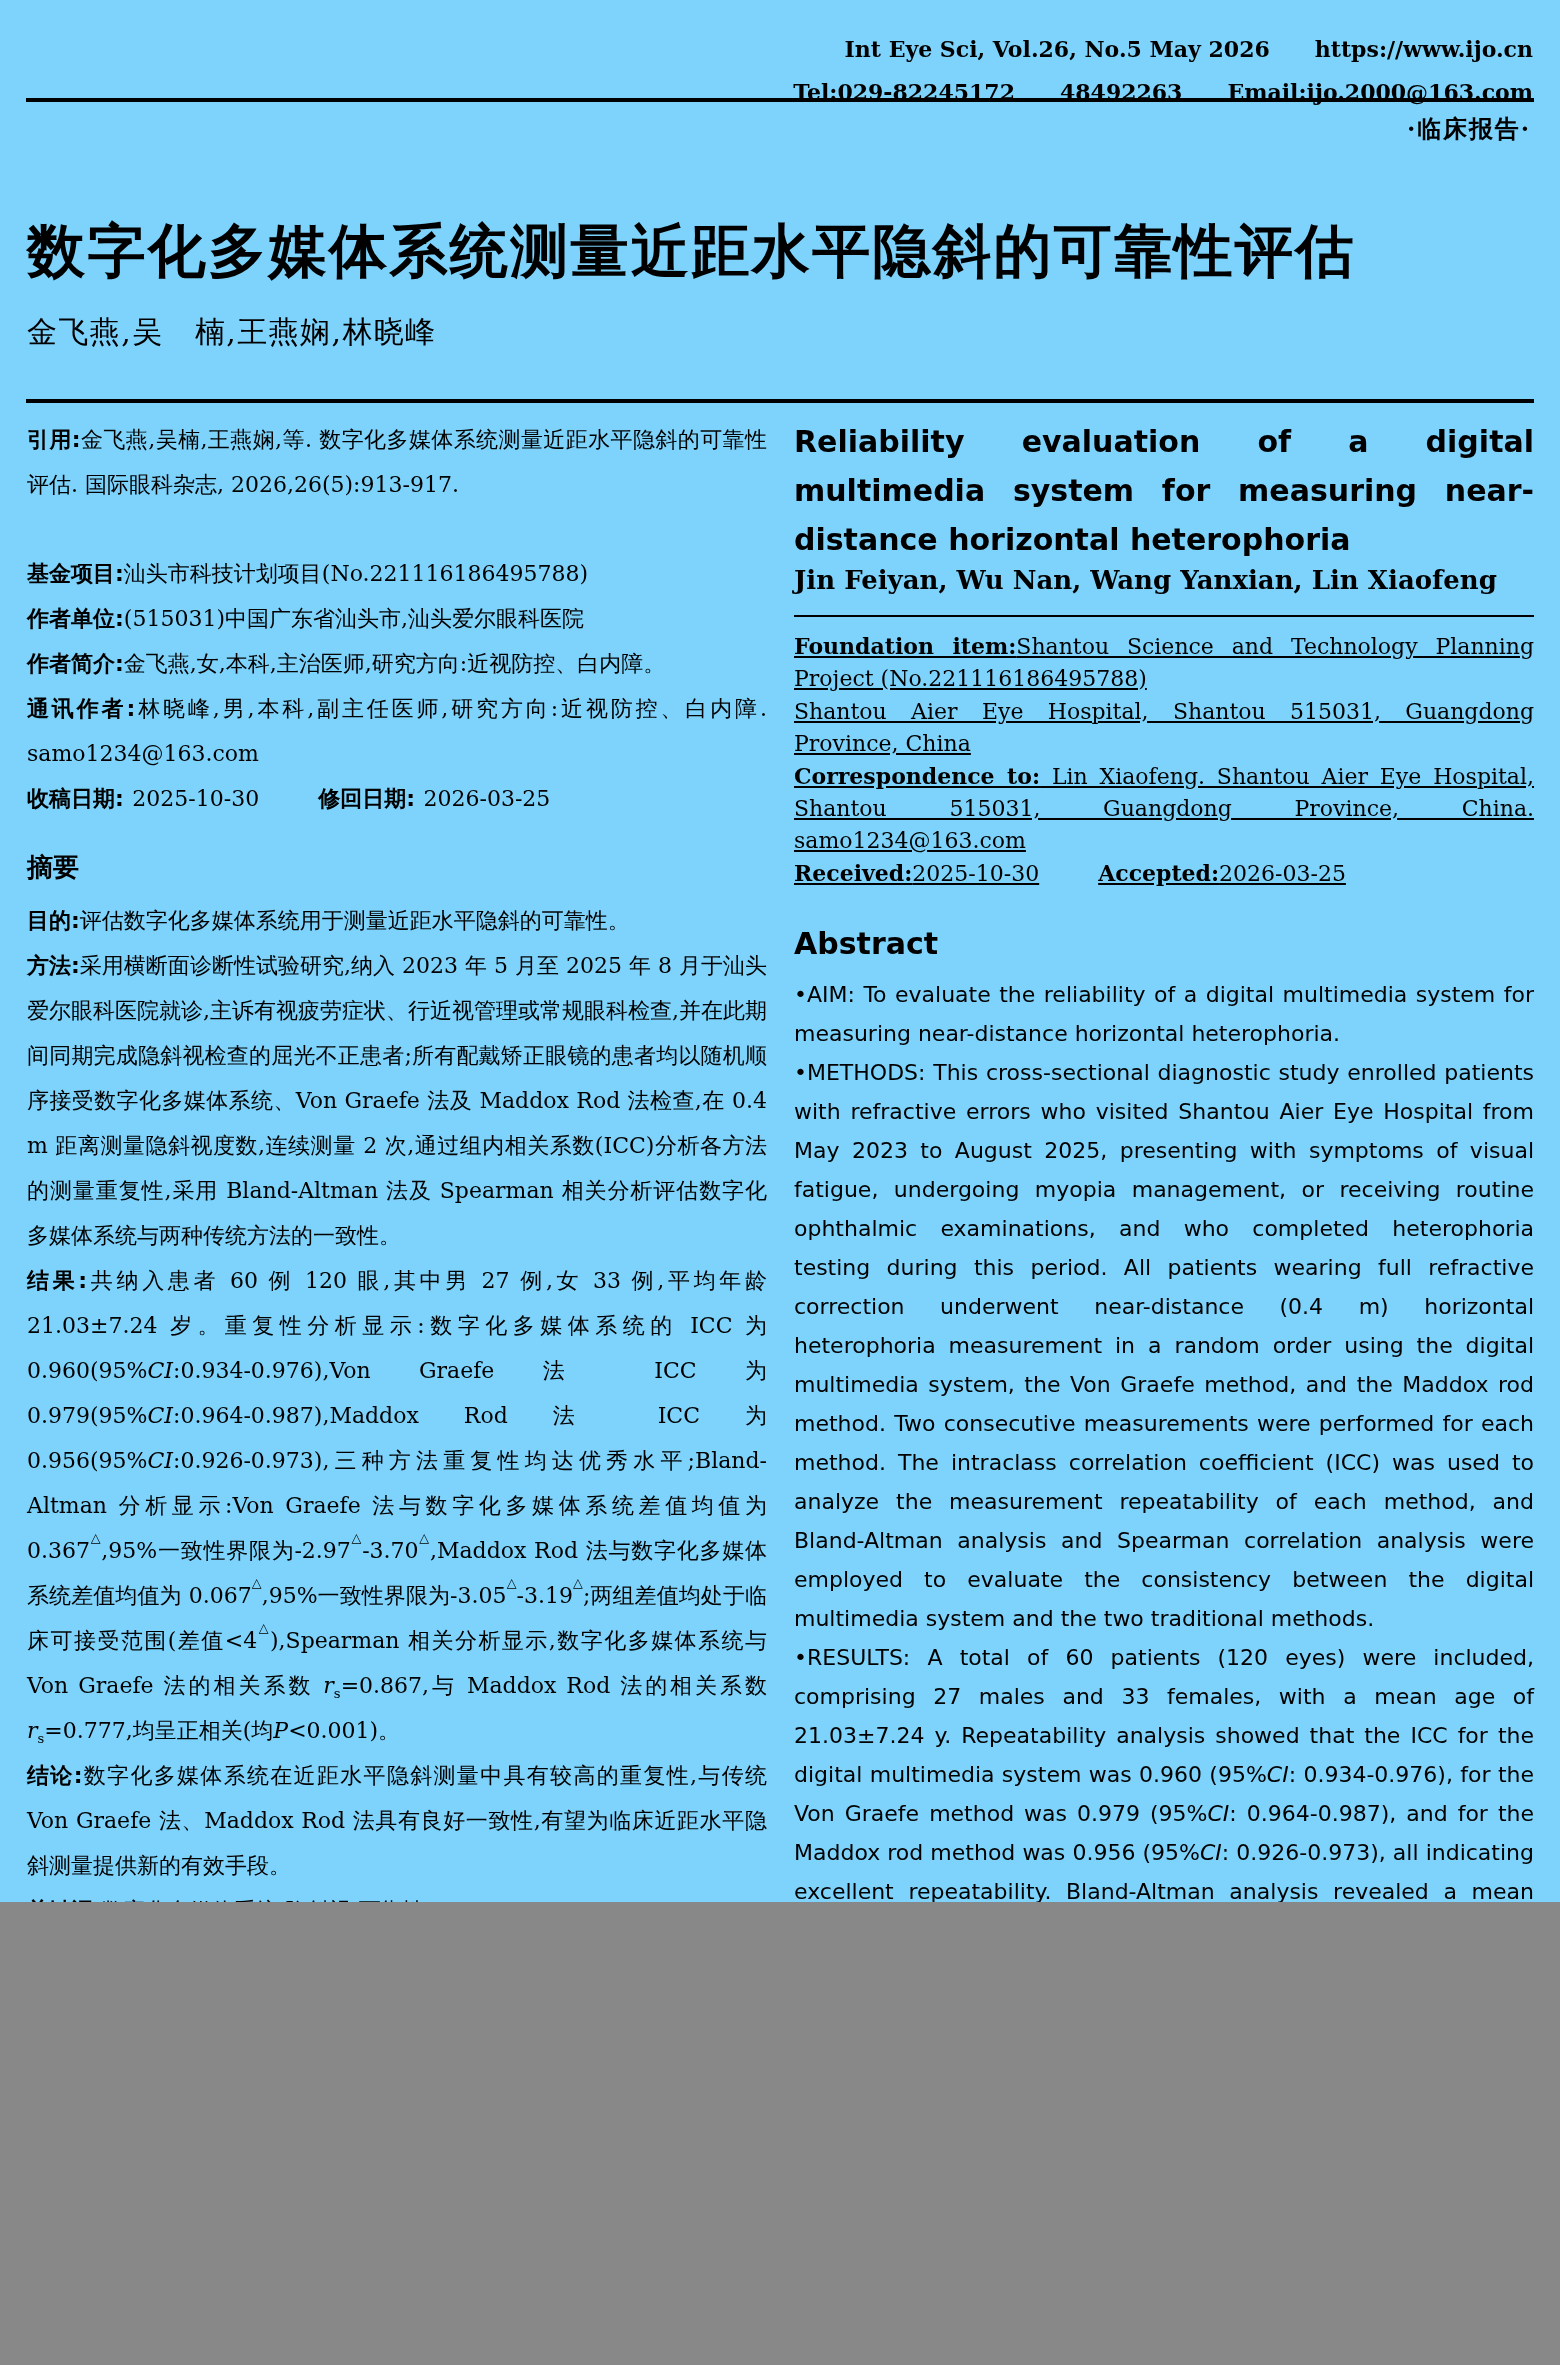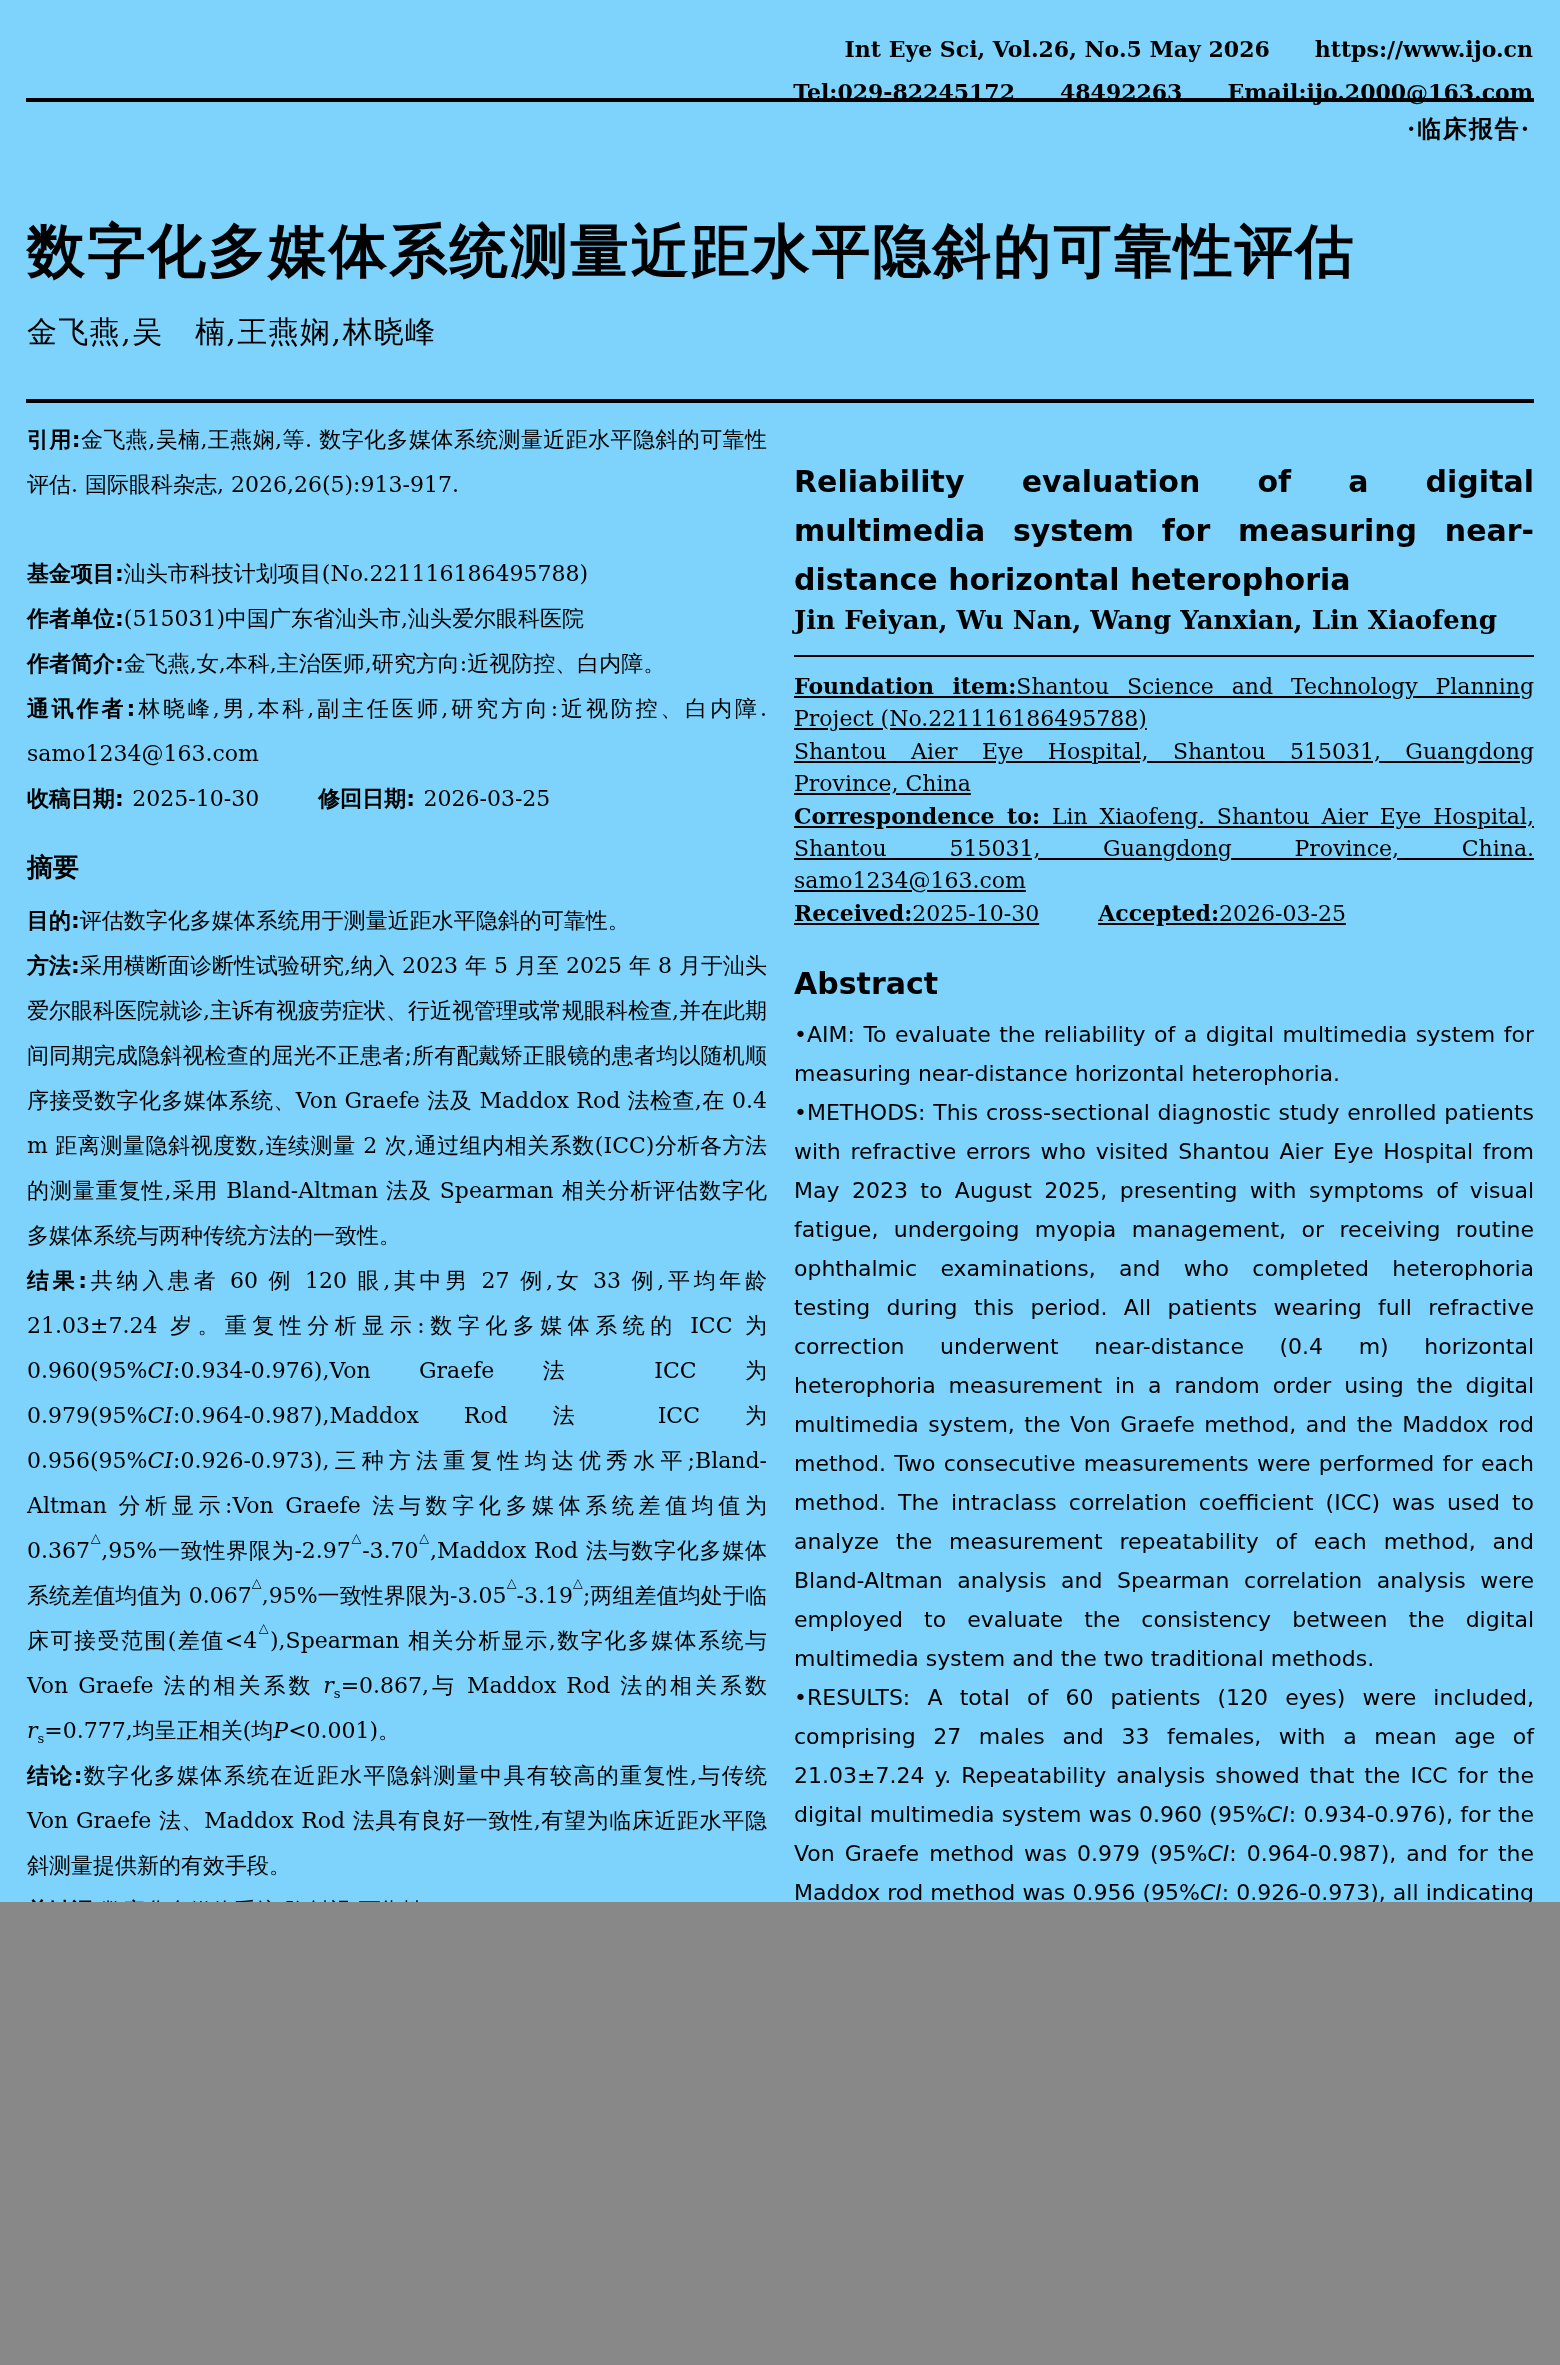--- a/index.html
+++ b/index.html
@@ -32,21 +32,21 @@
     position:absolute;left:27px;top:312px;
     font-size:30px;letter-spacing:1.4px;
   }
   .rule-mid{position:absolute;left:26px;right:26px;top:399px;height:4.3px;background:#000;}
   
   .col{
     position:absolute;top:417px;width:740px;
     font-size:22px;line-height:45px;text-align:justify;
   }
   .col-left{left:27px;}
-  .col-right{left:794px;margin-top:40px;}
+  .col-right{left:794px;}
   .col p{margin:0;}
   .gap{height:44px;}
   .zlabel{font-family:"DejaVu Sans","Liberation Sans",sans-serif;font-weight:bold;}
   .dval{margin-left:8.5px;}
   .dsep{display:inline-block;width:59px;}
   .zh-abs-heading{
     font-family:"DejaVu Sans","Liberation Sans",sans-serif;
     font-weight:bold;font-size:26px;line-height:45px;
     margin:24px 0 7.6px 0;text-align:left;
   }

